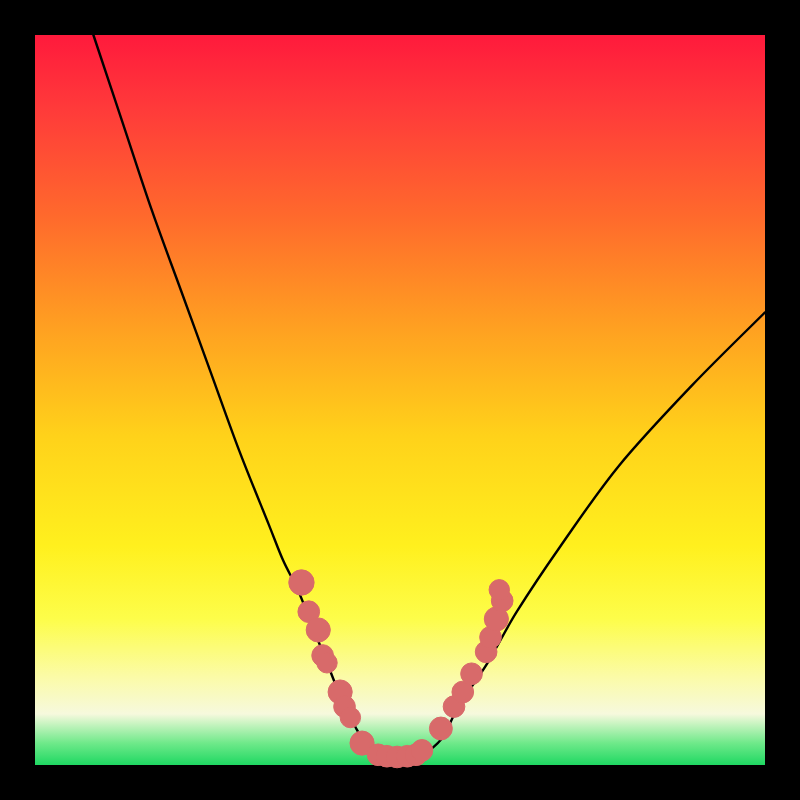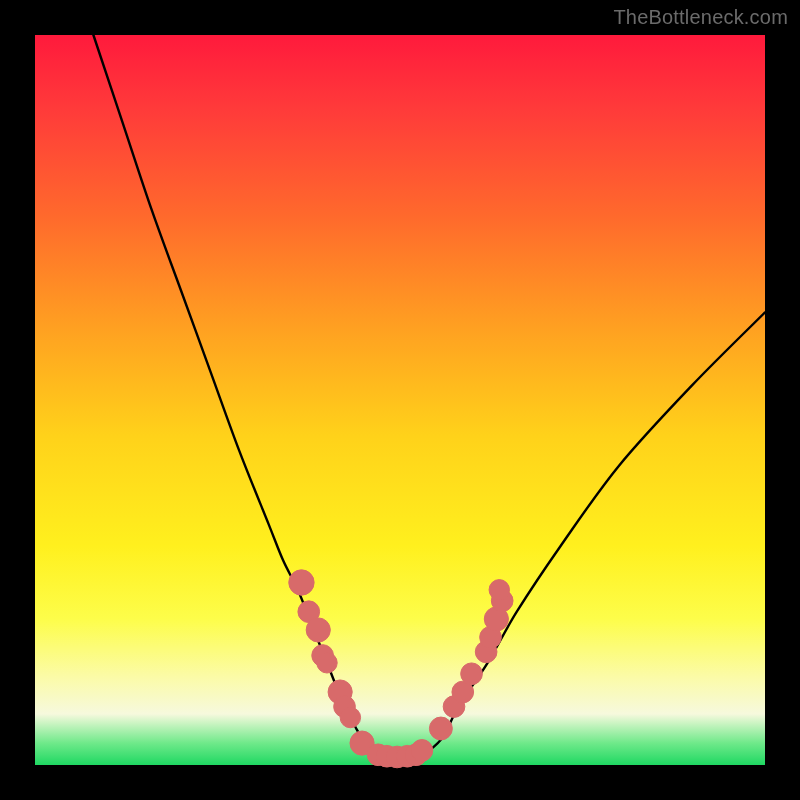--- a/index.html
+++ b/index.html
@@ -93,14 +93,13 @@
           <circle cx="427.78" cy="657.00" r="10.83" class="dot"></circle>
           <circle cx="436.54" cy="638.75" r="10.83" class="dot"></circle>
           <circle cx="451.14" cy="616.85" r="10.83" class="dot"></circle>
           <circle cx="455.52" cy="602.25" r="10.83" class="dot"></circle>
           <circle cx="461.36" cy="584.00" r="12.07" class="dot"></circle>
           <circle cx="467.20" cy="565.75" r="10.83" class="dot"></circle>
           <circle cx="464.28" cy="554.80" r="10.21" class="dot"></circle>
         </g>
     </svg>
   </div>
-  <div class="watermark">TheBottleneck.com</div>
 </div>
 
 </body></html>

